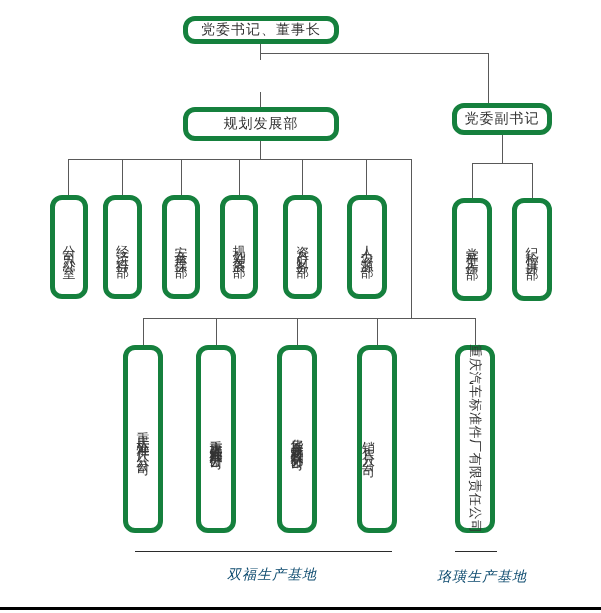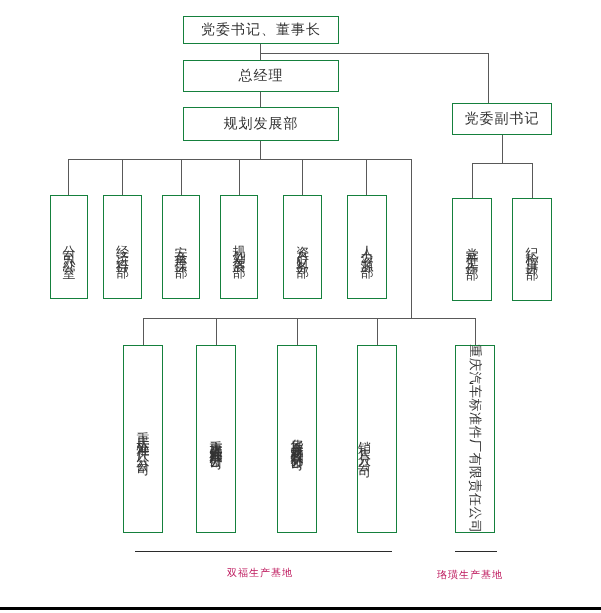--- a/index.html
+++ b/index.html
@@ -8,22 +8,22 @@
     width:601px;height:613px;
     background:#ffffff;
     font-family:"Liberation Serif","DejaVu Serif",serif;
     color:#333333;
     overflow:hidden;
   }
   .box{
     position:absolute;
     box-sizing:border-box;
     background:#ffffff;
-    border:1px solid #15803d;
-    border-radius:0;
+    border:5px solid #15803d;
+    border-radius:12px;
     display:flex;
     align-items:center;
     justify-content:center;
   }
   .hbox{font-size:14px;letter-spacing:1px;white-space:nowrap;}
   .vbox .vtext{
     writing-mode:vertical-rl;
     text-orientation:upright;
     font-size:13px;
     line-height:1;
@@ -31,32 +31,31 @@
   .vbox.align-top{justify-content:flex-start;padding-top:14px;}
   .rtext{
     position:absolute;left:50%;top:50%;
     transform:translate(-50%,-50%) rotate(90deg);
     white-space:nowrap;
     font-size:13px;
     letter-spacing:0.5px;
   }
   .hline{position:absolute;height:1px;background:#595959;}
   .vline{position:absolute;width:1px;background:#595959;}
-  .base-label{position:absolute;font-size:10px;letter-spacing:1px;white-space:nowrap;color:#be185d;}
+  .base-label{position:absolute;font-size:14px;letter-spacing:1px;white-space:nowrap;color:#0c4a6e;font-style:italic;}
   .underline{position:absolute;height:1px;background:#2b2b2b;}
   .page-rule{position:absolute;left:0;width:601px;height:3px;background:#000000;}
 </style>
 </head>
 <body>
 
 <div class="canvas">
 
   <div class="box hbox" style="left:183px;top:16px;width:156px;height:28px;">党委书记、董事长</div>
 
-  <div class="box hbox" style="left:183px;top:60px;width:156px;height:32px;">总经理</div>
 
   <div class="box hbox" style="left:183px;top:107px;width:156px;height:34px;">规划发展部</div>
 
   <div class="box hbox" style="left:452px;top:103px;width:100px;height:32px;">党委副书记</div>
 
   <div class="vline" style="left:260px;top:44px;height:16px;"></div>
   <div class="hline" style="left:260px;top:53px;width:228px;"></div>
   <div class="vline" style="left:488px;top:53px;height:50px;"></div>
   <div class="vline" style="left:260px;top:92px;height:15px;"></div>
 

